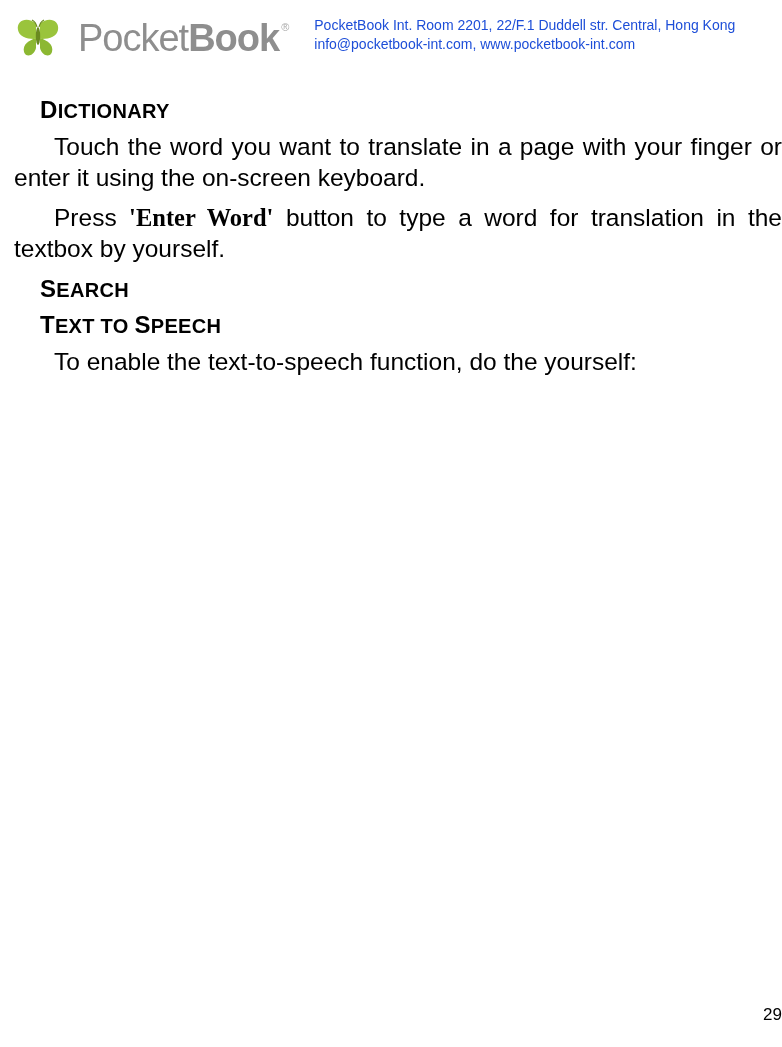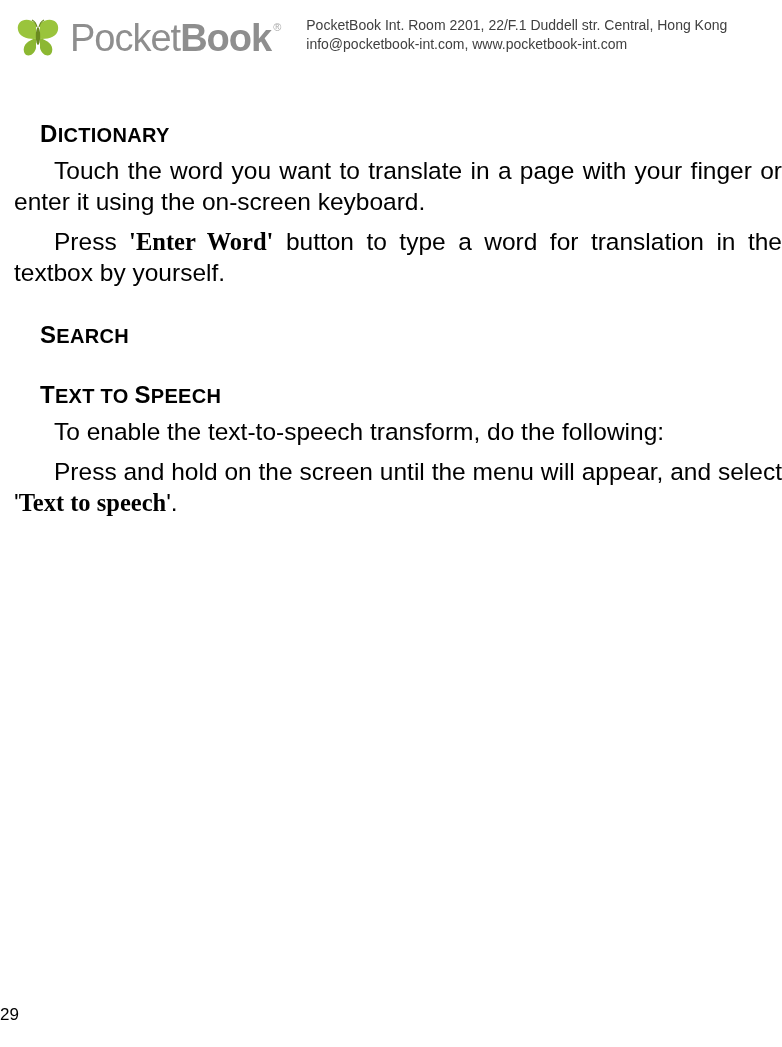--- a/index.html
+++ b/index.html
@@ -13,75 +13,75 @@
   }
   .header {
     display: flex;
     align-items: flex-start;
     padding: 10px 14px 0 14px;
     gap: 28px;
   }
   .logo {
     display: flex;
     align-items: center;
-    gap: 8px;
+    gap: 16px;
     padding-top: 4px;
   }
   .logo-svg { width: 48px; height: 48px; }
   .logo-text {
     font-size: 38px;
     letter-spacing: -1px;
     color: #8e8e8e;
     font-weight: 400;
   }
   .logo-text .bold-part { color: #8e8e8e; font-weight: 600; }
   .logo-r {
     font-size: 11px;
     color: #aaa;
     vertical-align: top;
     position: relative;
     top: 4px;
     left: 2px;
   }
   .address {
-    color: #404040;
+    color: #1d4ed8;
     font-size: 14px;
     line-height: 1.35;
     padding-top: 6px;
     flex: 1;
   }
 
   .content {
     padding: 26px 0 0 0;
   }
 
   .section-heading {
     font-weight: bold;
     font-size: 24px;
     font-variant: small-caps;
     letter-spacing: 0.3px;
-    margin: 32px 0 8px 40px;
+    margin: 8px 0 8px 40px;
   }
   .section-heading .first-rest { font-size: 20px; }
 
   p.para {
     font-size: 24.5px;
     line-height: 1.25;
     text-align: justify;
     margin: 0 0 10px 14px;
     text-indent: 40px;
   }
   p.para .strong { font-weight: bold; font-family: Liberation Serif, serif; }
 
   .page-number {
     position: absolute;
     bottom: 22px;
     left: 0;
     width: 100%;
-    text-align: left;
+    text-align: right;
     font-size: 17px;
     color: #000;
   }
 </style>
 </head>
 <body>
 
 <div class="header">
   <div class="logo">
     <svg class="logo-svg" viewBox="0 0 48 48">
@@ -115,20 +115,17 @@
     <span>Press </span><span class="strong">'Enter Word'</span><span> button to type a word for translation in the textbox by yourself.</span>
   </p>
 
   <div class="section-heading">
     <span>S</span><span class="first-rest">EARCH</span>
   </div>
 
   <div class="section-heading">
     <span>T</span><span class="first-rest">EXT TO </span><span>S</span><span class="first-rest">PEECH</span>
   </div>
-  <p class="para">To enable the text-to-speech transform, do the following:</p>
-  <p class="para">
-    <span>Press and hold on the screen until the menu will appear, and select '</span><span class="strong">Text to speech</span><span>'.</span>
-  </p>
+  <p class="para">To enable the text-to-speech function, do the yourself:</p>
 
 </div>
 
 <div class="page-number">29</div>
 
 </body></html>

